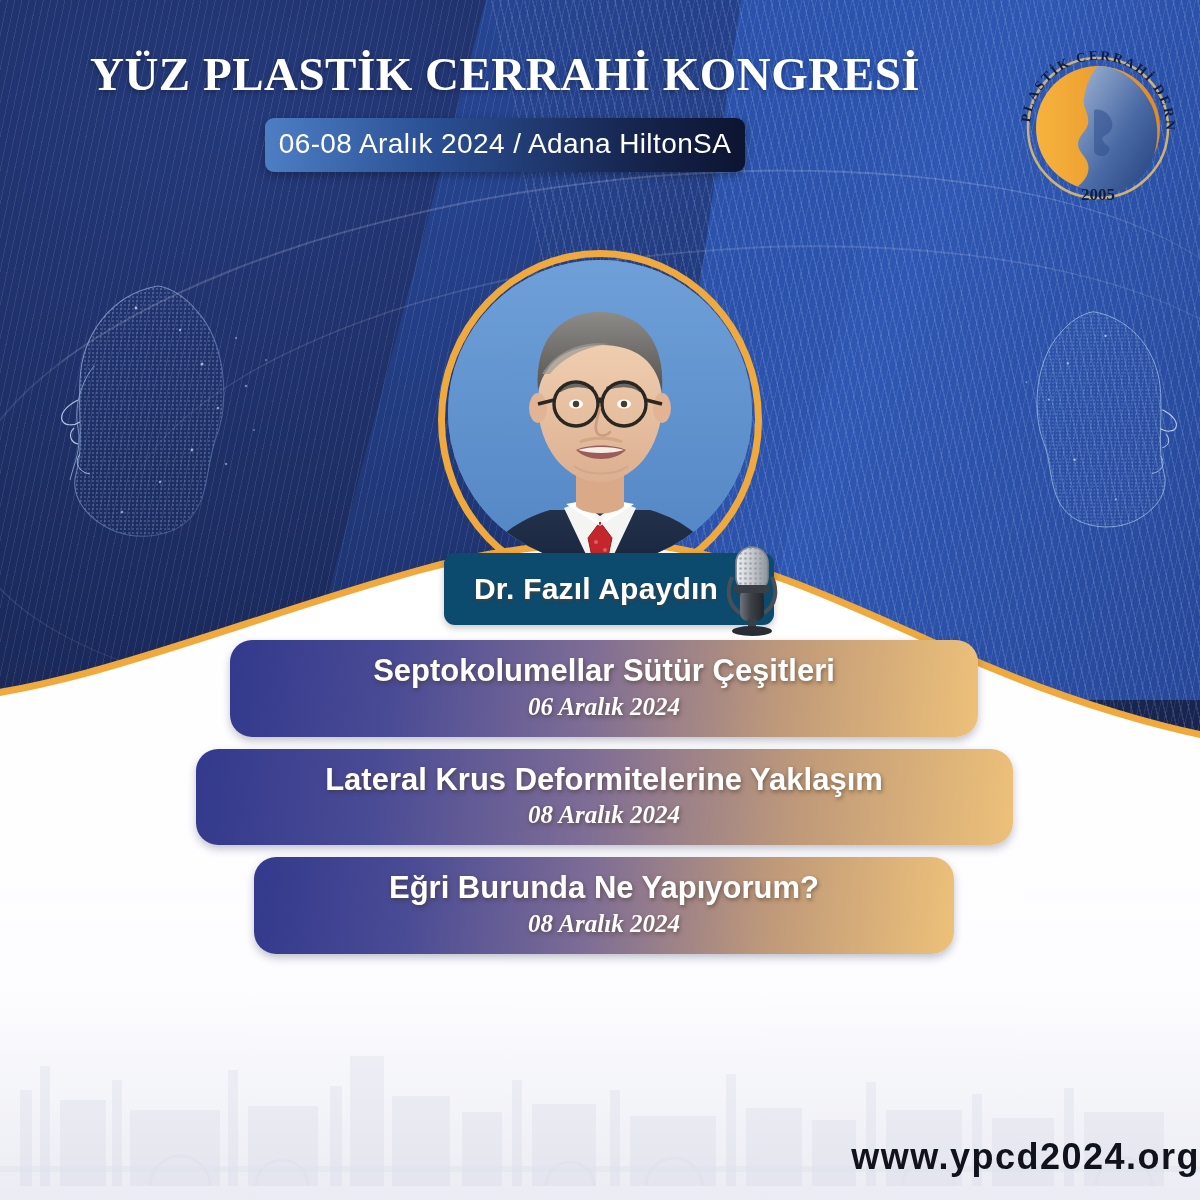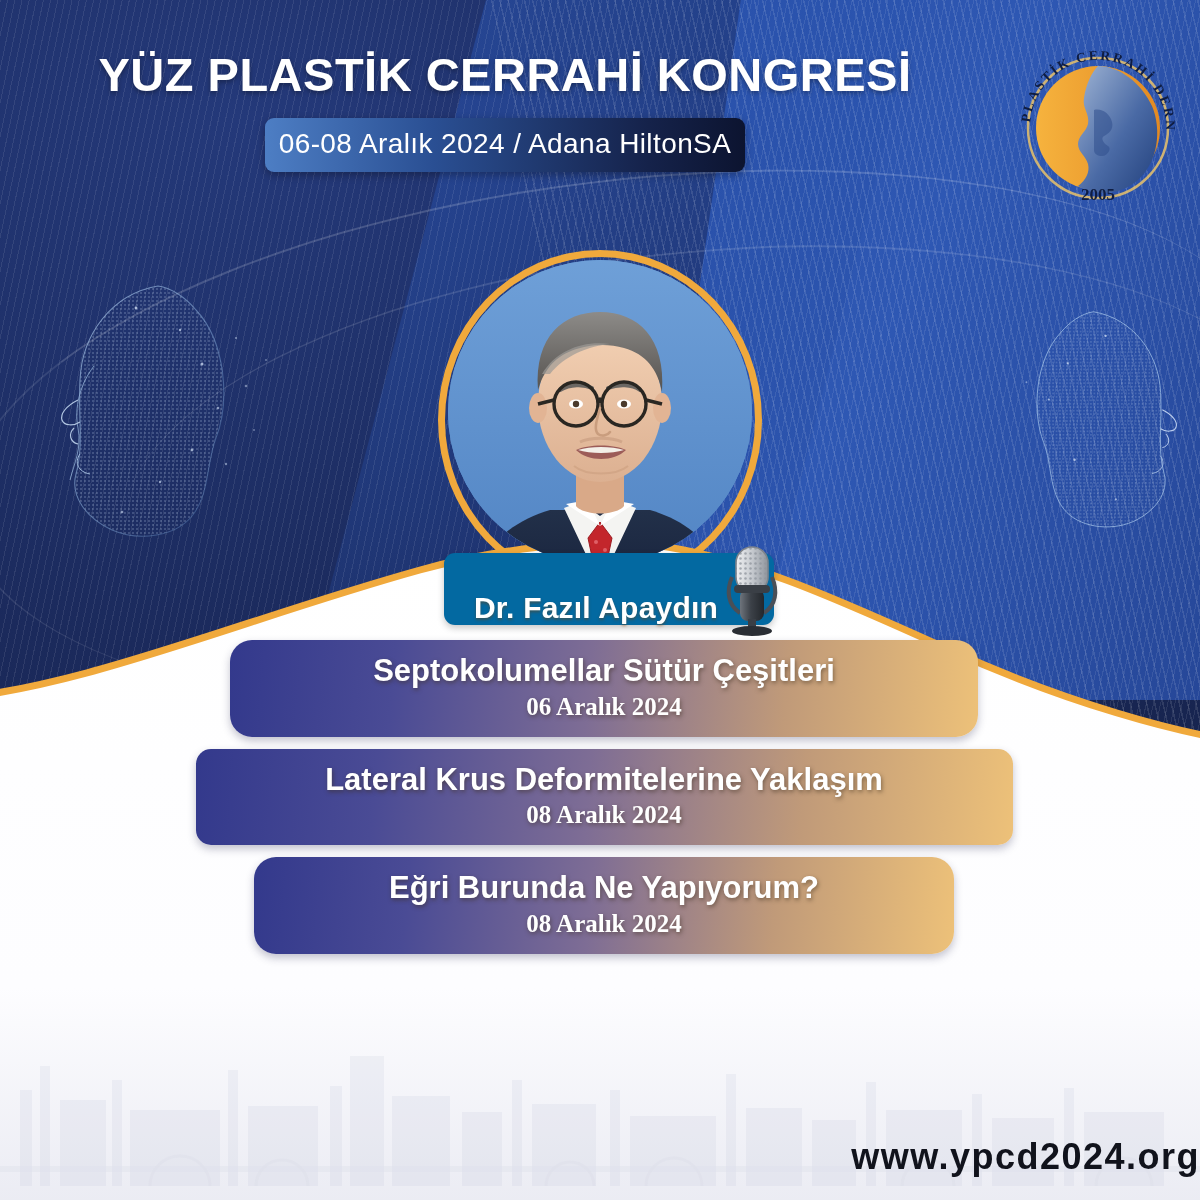--- a/index.html
+++ b/index.html
@@ -47,21 +47,21 @@
   .wire{position:absolute;opacity:.82;}
   .wire-left{left:40px;top:268px;width:250px;height:290px;}
   .wire-right{left:980px;top:286px;width:215px;height:270px;}
 
   
   .header{position:absolute;left:0;top:44px;width:1010px;text-align:center;z-index:6;}
   .title-l1,.title-l2{
     color:#fff;font-weight:bold;letter-spacing:.5px;line-height:1.06;
     text-shadow:0 2px 5px rgba(0,0,0,.35);}
   .title-l1{font-size:45px;}
-  .title-l2{font-size:47px;margin-top:6px;}
+  .title-l2{font-size:47px;margin-top:6px;font-family:Liberation Serif, serif;}
   .title-l1 .sm{font-size:36px;font-weight:bold;text-transform:lowercase;}
   .date-badge{
     display:inline-block;margin-top:18px;padding:10px 14px 12px;
     border-radius:9px;color:#fff;font-size:28px;letter-spacing:.4px;
     background:linear-gradient(90deg,#4d7ec4 0%,#2a4f93 35%,#15224a 80%,#0c1430 100%);
     box-shadow:0 3px 9px rgba(0,0,0,.3);}
 
   
   .logo{position:absolute;right:12px;top:38px;width:180px;height:180px;z-index:7;}
 
@@ -71,47 +71,47 @@
   
   .portrait-wrap{position:absolute;left:438px;top:250px;width:324px;height:340px;z-index:5;}
   .portrait-ring{position:absolute;inset:0;border-radius:50%;
     border:7px solid #f0a93c;}
   .portrait-circle{position:absolute;left:10px;top:10px;width:304px;height:304px;
     border-radius:50%;overflow:hidden;background:#5e93d0;}
   .portrait-art{position:absolute;left:-10px;top:-6px;width:324px;height:350px;}
 
   
   .speaker{position:absolute;left:444px;top:553px;width:330px;height:72px;z-index:8;
-    background:#0369a1;border-radius:11px;
-    display:flex;align-items:flex-end;justify-content:flex-start;
+    background:#0c4a6e;border-radius:11px;
+    display:flex;align-items:center;justify-content:flex-start;
     padding-left:30px;box-shadow:0 3px 7px rgba(0,0,0,.22);}
   .speaker-name{color:#fff;font-size:30px;font-weight:bold;letter-spacing:.2px;
     text-shadow:0 2px 3px rgba(120,60,0,.45);white-space:nowrap;}
   .mic{position:absolute;right:-12px;top:-12px;width:68px;height:96px;}
 
   
   .skyline{position:absolute;left:0;bottom:0;width:1200px;height:230px;z-index:3;
     opacity:.30;}
 
   
   .cards{position:absolute;left:0;top:640px;width:1200px;z-index:6;padding-left:8px;}
   .card{
     position:relative;margin:0 auto 12px;border-radius:22px;
     color:#fff;text-align:center;padding:14px 26px 16px;
     box-shadow:0 4px 9px rgba(40,40,80,.28);
     background:linear-gradient(95deg,#33398c 0%,#4a4b95 22%,#7e6d95 48%,#c09a79 74%,#edc179 100%);
   }
   .card .t{font-size:31px;font-weight:bold;line-height:1.12;
     text-shadow:1px 2px 4px rgba(60,45,30,.55);}
-  .card .d{font-size:25px;font-weight:bold;margin-top:4px;
+  .card .d{font-size:25px;font-weight:bold;font-style:italic;margin-top:4px;
     font-family:"Liberation Serif",serif;
     text-shadow:1px 2px 4px rgba(60,45,30,.55);}
   .card.w1{width:748px;}
   .card.w2{width:1128px;}
-  .card.w3{width:817px;border-radius:15px;}
+  .card.w3{width:817px;}
   .card.w4{width:700px;}
 
   
   .footer{position:absolute;left:0;bottom:22px;width:1200px;text-align:right;z-index:7;}
   .footer-url{font-size:36px;font-weight:bold;color:#11131c;letter-spacing:1.5px;}
 </style>
 </head>
 <body>
 
 <div class="poster">

